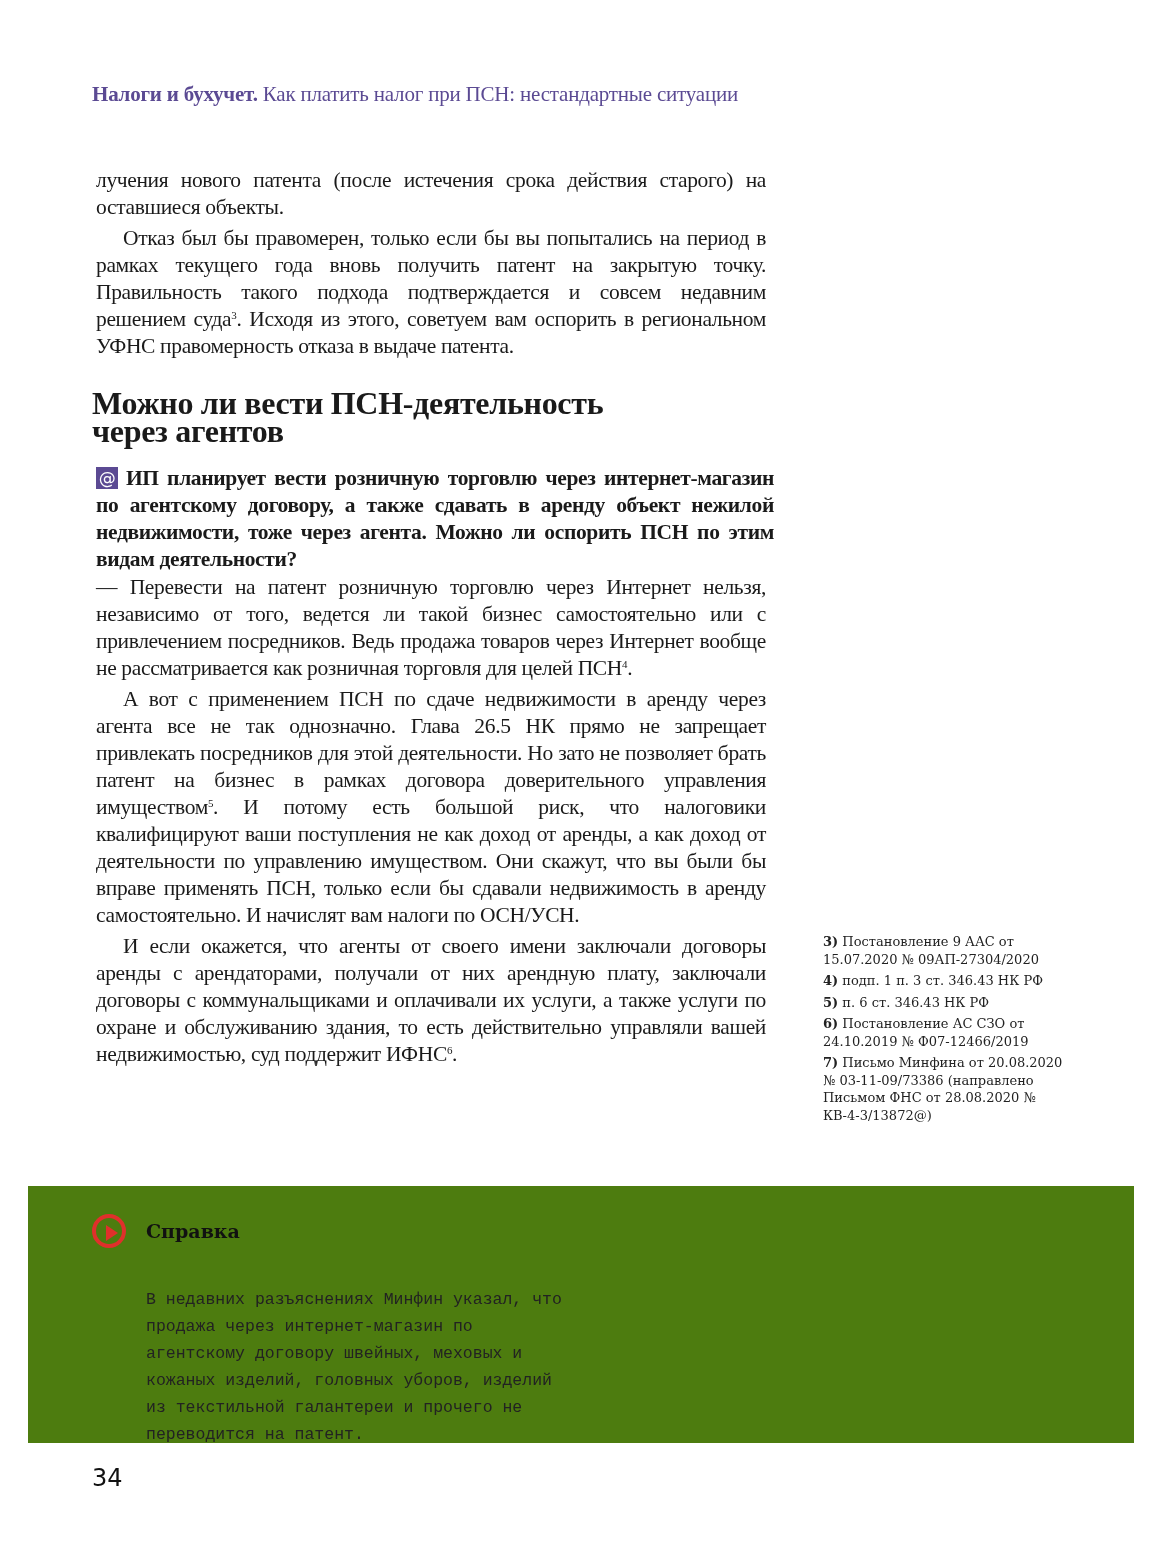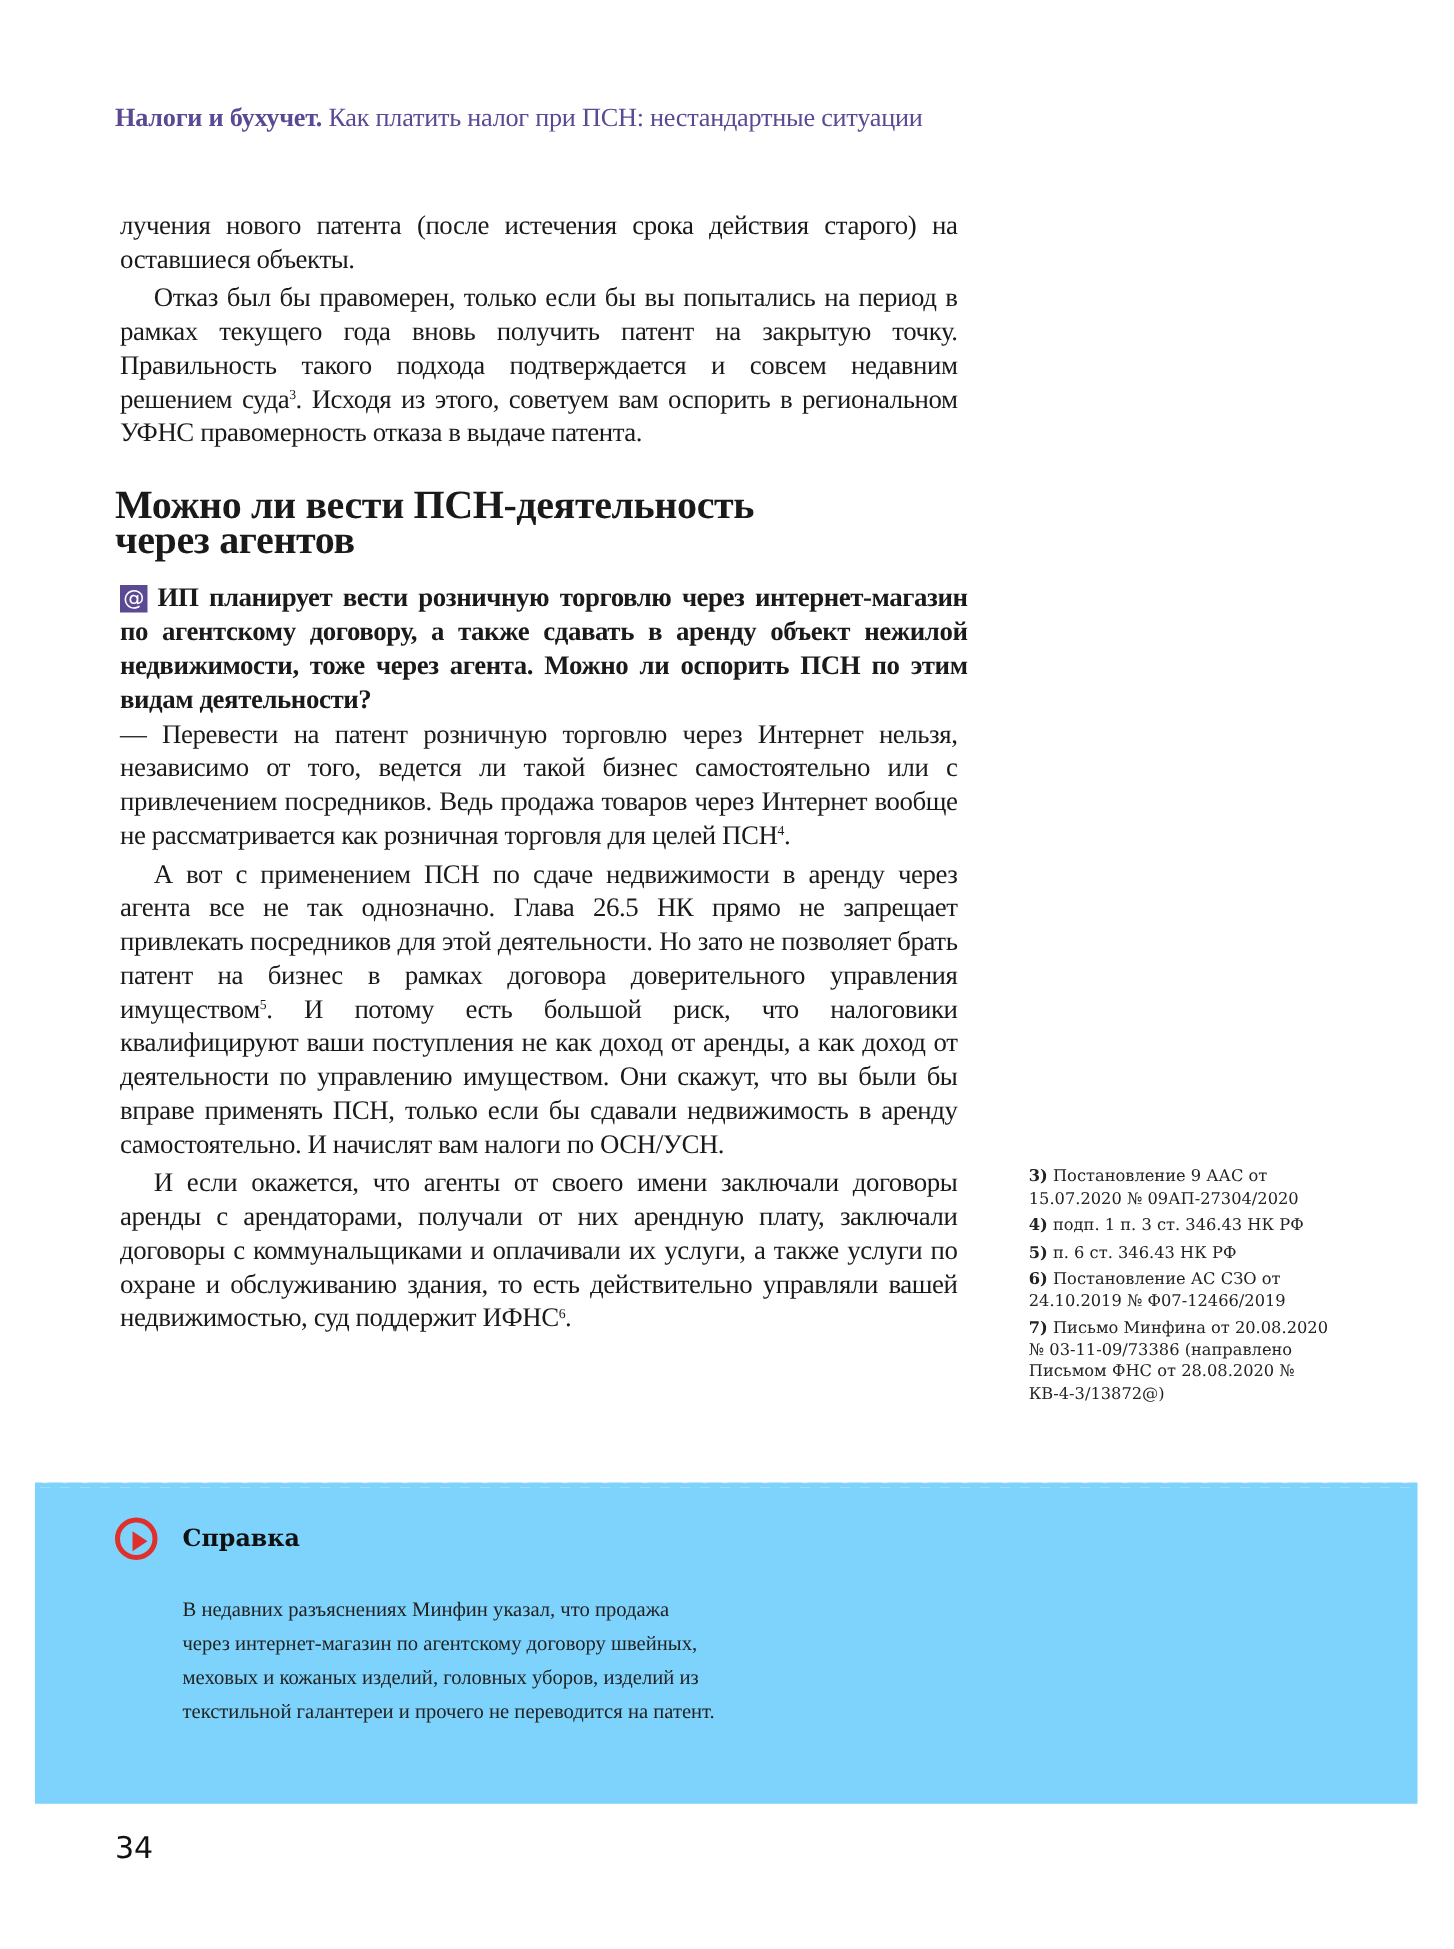--- a/index.html
+++ b/index.html
@@ -16,30 +16,30 @@
   .question { position: absolute; left: 0; top: 298px; width: 678px; font-weight: bold; }
   .answer { position: absolute; left: 0; top: 407px; width: 678px; }
   .at-icon { display: inline-block; width: 22px; height: 22px; background: #5b4a93; color: #fff;
              font-size: 17px; line-height: 22px; text-align: center; vertical-align: 1px;
              margin-right: 8px; font-family: "DejaVu Sans", sans-serif; font-weight: normal; text-indent: 0; }
   sup { font-size: 11px; vertical-align: 7px; line-height: 0; }
   .sidenotes { position: absolute; left: 823px; top: 897px; width: 240px;
                font-family: "DejaVu Serif", serif; font-size: 13px; line-height: 17.5px; color: #222; margin-top: 36px; }
   .sidenote { margin-bottom: 4px; }
   .sidenote b { font-weight: bold; }
-  .infobox { position: absolute; left: 28px; top: 1186px; width: 1106px; height: 257px; background: #7dd3fc; }
+  .infobox { position: absolute; left: 28px; top: 1186px; width: 1106px; height: 257px; background: #4d7c0f; }
   .infobox .scallop { position: absolute; left: 0; top: -4px; width: 100%; height: 8px;
     background: radial-gradient(circle at 8px 0px, #ffffff 4px, transparent 4.5px) repeat-x;
     background-size: 16px 8px; }
   .play-icon { position: absolute; left: 64px; top: 28px; width: 34px; height: 34px; border: 4px solid #e0302b;
                border-radius: 50%; box-sizing: border-box; }
   .play-icon::after { content: ""; position: absolute; left: 10px; top: 7px; width: 0; height: 0;
                border-left: 12px solid #e0302b; border-top: 8px solid transparent; border-bottom: 8px solid transparent; }
   .box-title { position: absolute; left: 118px; top: 34px; font-family: "DejaVu Serif", serif; font-weight: bold; font-size: 19px; color: #111; }
-  .box-col { position: absolute; top: 88px; width: 430px; font-family: Liberation Serif, serif; font-size: 16.5px; line-height: 27px; color: #222; }
+  .box-col { position: absolute; top: 100px; width: 430px; font-family: Liberation Mono, monospace; font-size: 16.5px; line-height: 27px; color: #222; }
   .box-col.c1 { left: 118px; }
   .box-col.c2 { left: 578px; }
   .box-col sup { font-size: 10px; vertical-align: 6px; }
   .page-number { position: absolute; left: 92px; top: 1464px; font-family: "DejaVu Sans", sans-serif; font-size: 24px; color: #111; }
 </style>
 </head>
 <body>
 
 <div class="running-head">
   <span class="rh-bold">Налоги и бухучет.</span>

